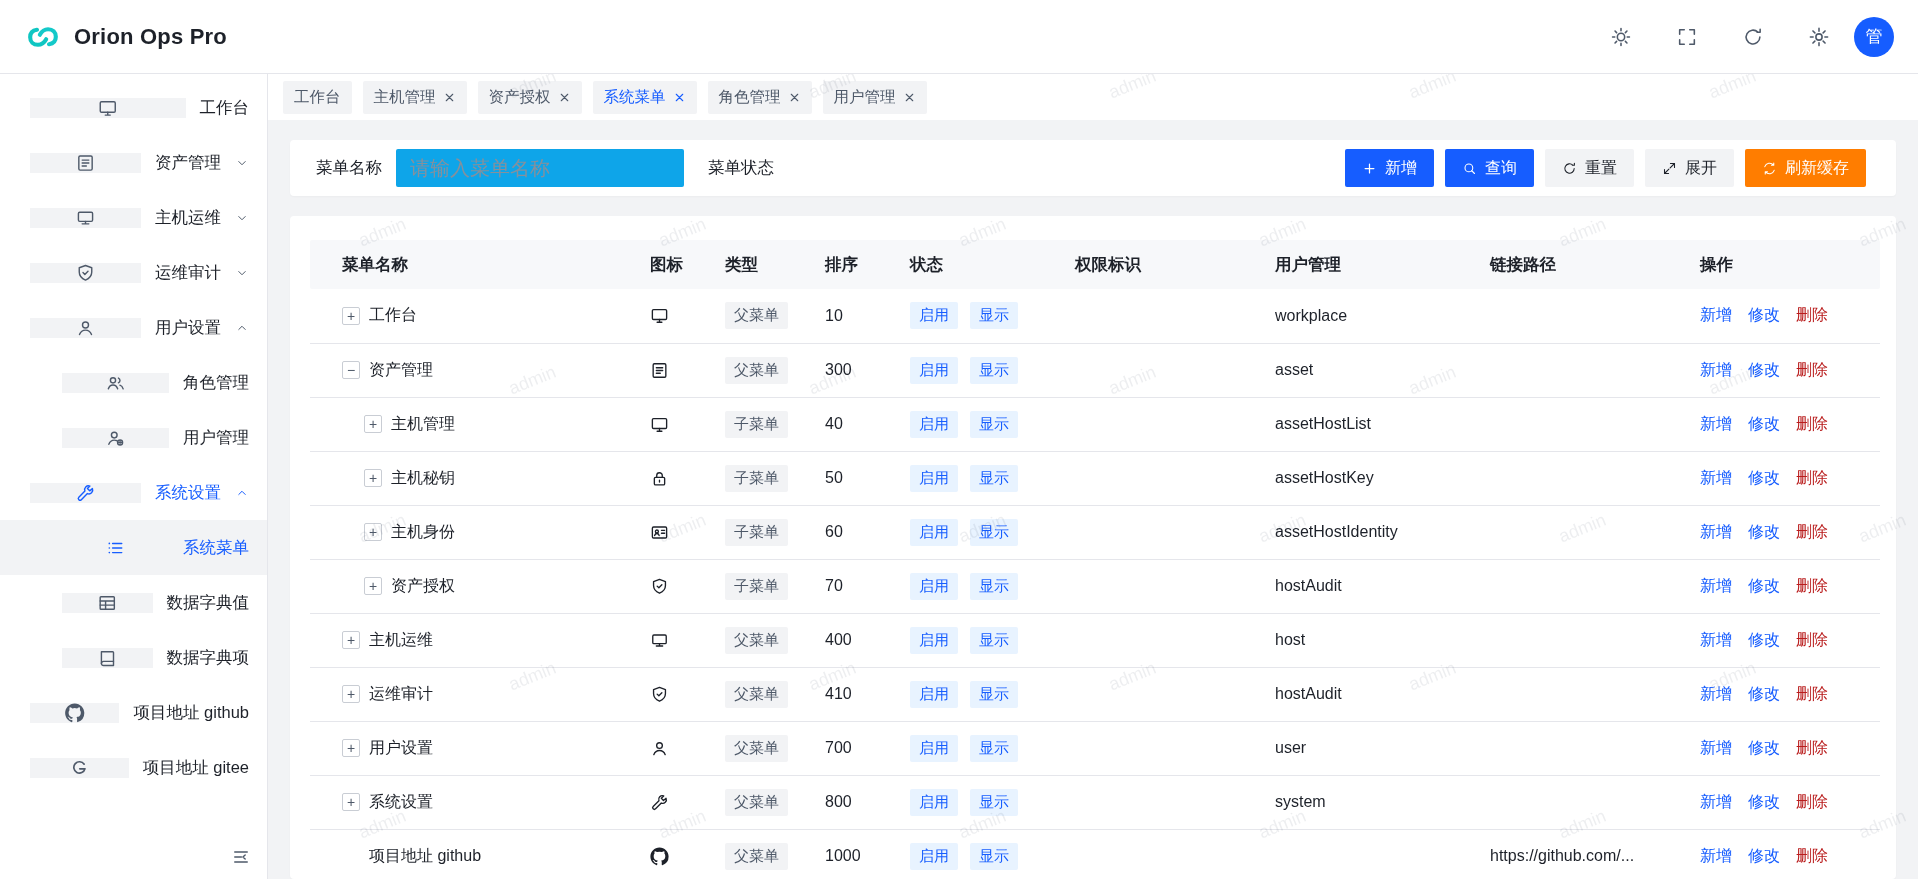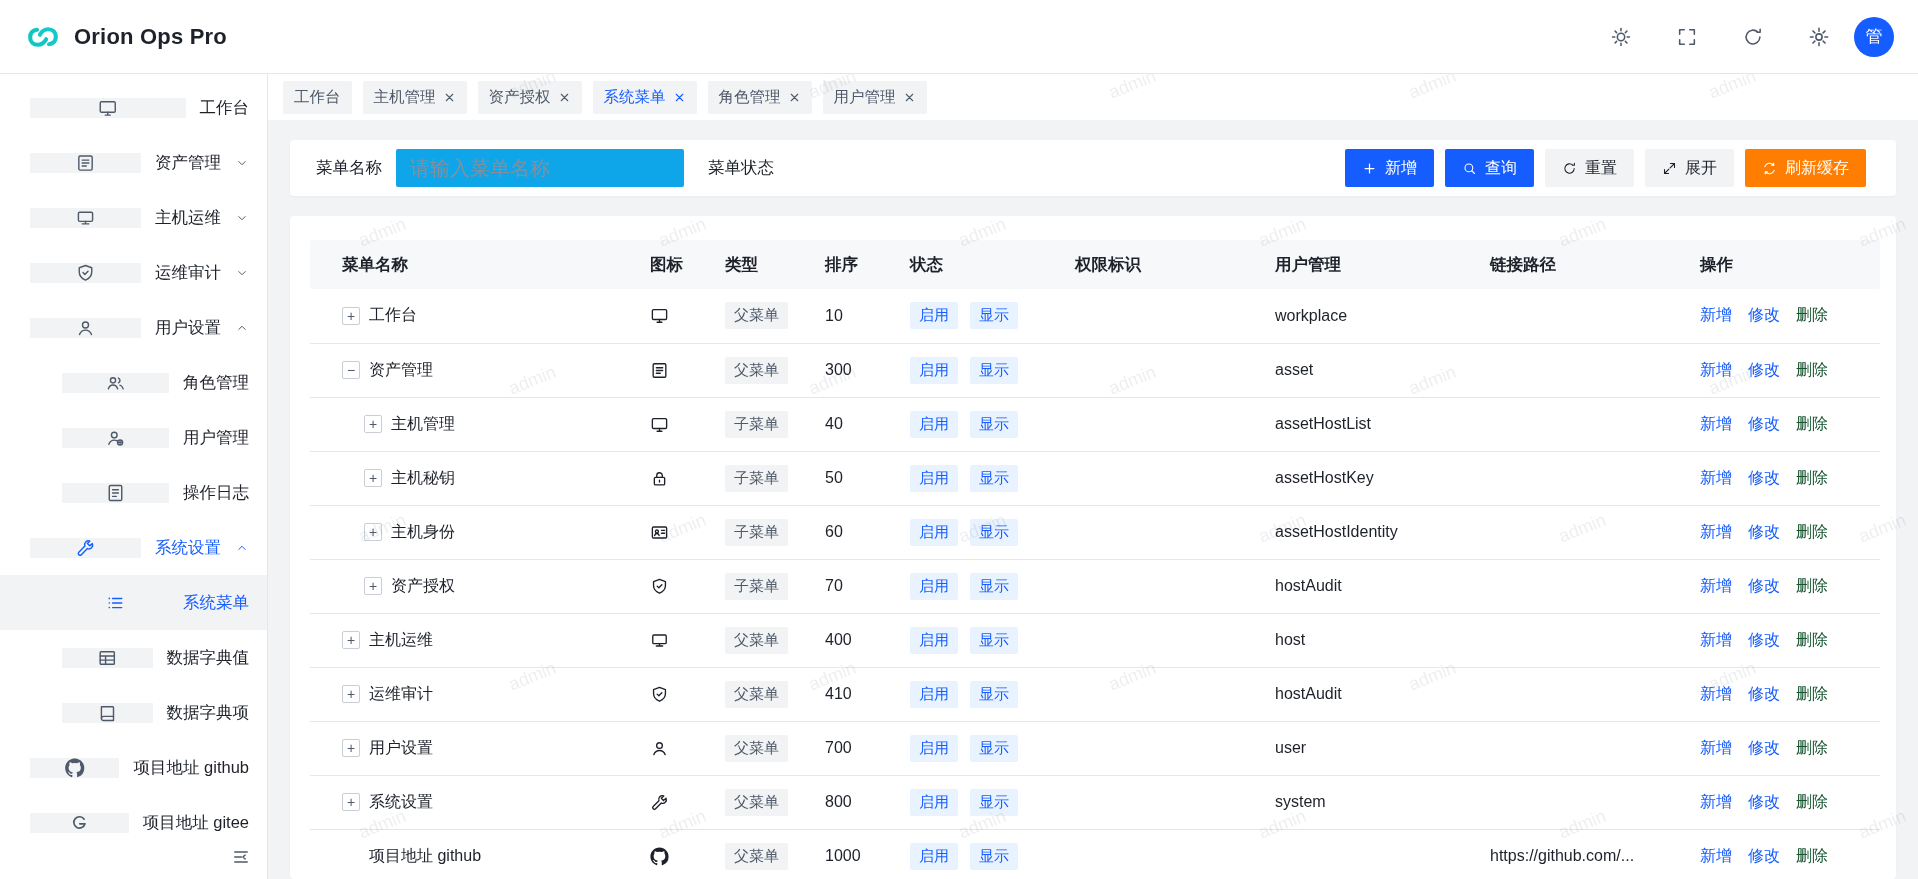--- a/index.html
+++ b/index.html
@@ -80,21 +80,21 @@
   tbody td:first-child{padding-left:32px}
   .nwrap{display:flex;align-items:center;gap:9px}
   .toggle{width:18px;height:18px;border:1px solid #c9cdd4;border-radius:2px;background:#fff;color:#4e5969;
     font-size:14px;line-height:1;display:flex;align-items:center;justify-content:center;cursor:pointer;flex:none}
   .toggle.ghost{border-color:transparent;cursor:default}
   .rowicn{width:19px;height:19px;color:#1d2129}
   .tbadge{display:inline-block;background:#f2f3f5;color:#4e5969;font-size:15px;padding:4px 9px;border-radius:2px}
   .sbadge{display:inline-block;background:#e8f3ff;color:#165dff;font-size:15px;padding:4px 9px;
     border-radius:2px;margin-right:12px}
   .act{color:#165dff;margin-right:16px;cursor:pointer}
-  .act.danger{color:#14532d}
+  .act.danger{color:#b91c1c}
 
   
   .wm{position:absolute;inset:0;pointer-events:none;z-index:40;overflow:hidden}
   .wm span{position:absolute;font-size:18px;color:rgba(28,39,60,.08);transform:rotate(-22deg);white-space:nowrap}
 </style>
 </head>
 <body>
 
 <div class="app">
 
@@ -197,27 +197,20 @@
             <span class="slabel">角色管理</span>
           </div>
           <div class="side-item child">
             <svg class="icn main" viewBox="0 0 24 24" fill="none" stroke="currentColor" stroke-width="1.7" stroke-linecap="round" stroke-linejoin="round">
               <circle cx="10.5" cy="8.5" r="3.4"></circle>
               <path d="M4 19.5c1.3-3.4 3.7-5 6.5-5 1.2 0 2.3.3 3.3.8"></path>
               <circle cx="17.5" cy="17.3" r="3"></circle>
               <path d="M17.5 15.5v3.6M15.7 17.3h3.6" stroke-width="1.4"></path>
             </svg>
             <span class="slabel">用户管理</span>
-          </div>
-          <div class="side-item child">
-            <svg class="icn main" viewBox="0 0 24 24" fill="none" stroke="currentColor" stroke-width="1.7" stroke-linecap="round" stroke-linejoin="round">
-              <rect x="4.5" y="3" width="15" height="18" rx="1.5"></rect>
-              <path d="M8.5 8h7M8.5 12h7M8.5 16h4.5"></path>
-            </svg>
-            <span class="slabel">操作日志</span>
           </div>
           <div class="side-item active">
             <svg class="icn main" viewBox="0 0 24 24" fill="none" stroke="currentColor" stroke-width="1.7" stroke-linecap="round" stroke-linejoin="round">
               <path d="M20.3 6.7a4.6 4.6 0 01-6 6L7 20a2.1 2.1 0 01-3-3l7.3-7.3a4.6 4.6 0 016-6l-3 3 2.7 2.7z"></path>
             </svg>
             <span class="slabel">系统设置</span>
             <svg class="icn chev" viewBox="0 0 24 24" fill="none" stroke="currentColor" stroke-width="1.7" stroke-linecap="round" stroke-linejoin="round">
               <path d="M6.5 14.5L12 9l5.5 5.5"></path>
             </svg>
           </div>

